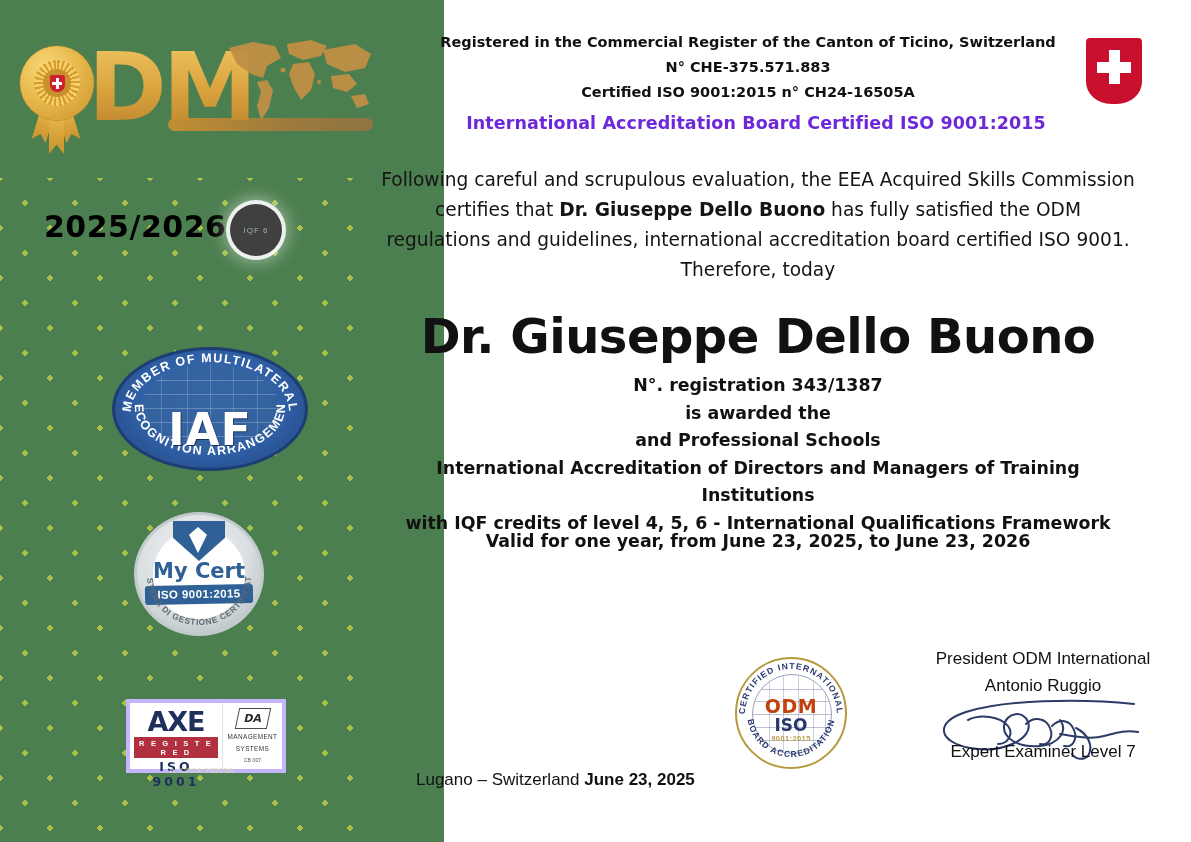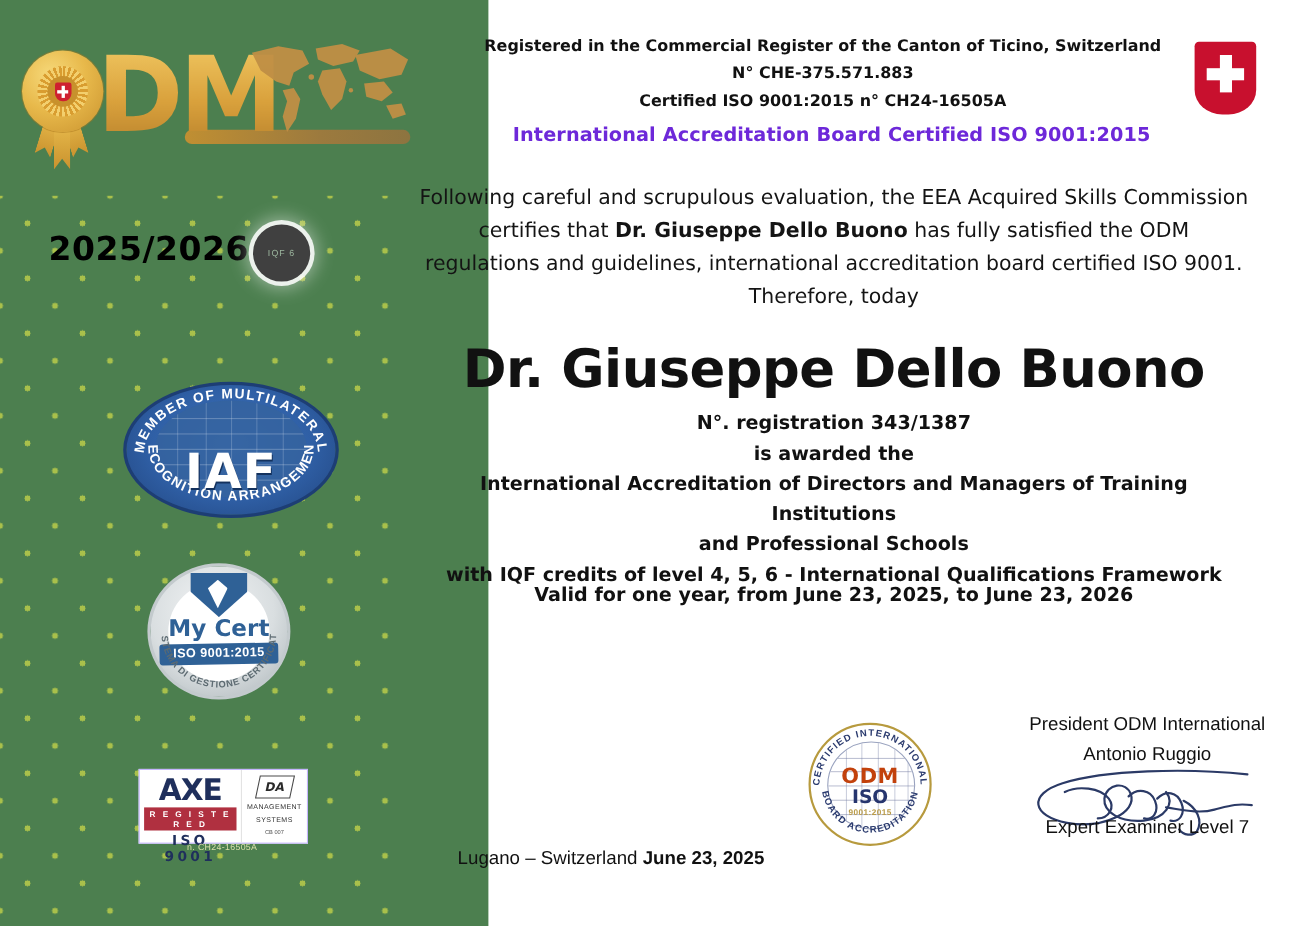--- a/index.html
+++ b/index.html
@@ -71,21 +71,21 @@
   .mc-name{position:absolute;left:0;top:44px;width:100%;text-align:center;color:#2f6196;
       font-size:21px;font-weight:700;font-family:"DejaVu Sans",sans-serif;}
   .mc-band{position:absolute;left:8px;top:70px;width:108px;height:19px;background:#2f6196;
       border-radius:3px;color:#fff;font-size:11.5px;font-weight:700;text-align:center;line-height:19px;
       letter-spacing:.4px;transform:rotate(-1deg);}
   .mc-arc{position:absolute;left:0;top:0;width:124px;height:118px;}
   .mc-arc text{fill:#5d6b72;font-size:8.4px;font-weight:700;letter-spacing:.7px;font-family:"Liberation Sans",sans-serif;}
 
   
   .axe{position:absolute;left:126px;top:699px;width:152px;height:66px;background:#fff;
-       border:1px solid #c4b5fd;display:flex;}
+       border:4px solid #c4b5fd;display:flex;}
   .axe-l{width:92px;padding:5px 4px 0;box-sizing:border-box;text-align:center;}
   .axe-word{font-size:27px;font-weight:700;color:#1f2f5c;font-family:"DejaVu Sans",sans-serif;
        letter-spacing:-1px;line-height:28px;position:relative;}
   .axe-reg{margin-top:1px;background:#b03040;color:#fff;font-size:7.5px;letter-spacing:2.2px;
        font-weight:700;padding:1.5px 0;}
   .axe-iso{font-size:12.5px;font-weight:700;color:#1f2f5c;letter-spacing:3px;margin-top:1px;
        font-family:"DejaVu Sans",sans-serif;}
   .axe-r{flex:1;border-left:1px solid #e3e3e3;text-align:center;padding-top:5px;box-sizing:border-box;}
   .da{width:30px;height:19px;margin:0 auto;border:1px solid #4a4a4a;transform:skewX(-12deg);
       font-size:11px;font-weight:700;color:#2a2a2a;line-height:19px;font-family:"DejaVu Sans",sans-serif;}
@@ -245,22 +245,22 @@
       <span>certifies that </span><b>Dr. Giuseppe Dello Buono</b><span> has fully satisfied the ODM</span><br>
       <span>regulations and guidelines, international accreditation board certified ISO 9001.</span><br>
       <span>Therefore, today</span>
     </div>
 
     <div class="bigname">Dr. Giuseppe Dello Buono</div>
 
     <div class="sub">
       <div>N°. registration 343/1387</div>
       <div>is awarded the</div>
+      <div>and Professional Schools</div>
       <div>International Accreditation of Directors and Managers of Training Institutions</div>
-      <div>and Professional Schools</div>
       <div>with IQF credits of level 4, 5, 6 - International Qualifications Framework</div>
     </div>
 
     <div class="valid">Valid for one year, from June 23, 2025, to June 23, 2026</div>
 
     <div class="seal">
       <div class="seal-ring"></div>
       <div class="seal-globe">
         <i style="top:14px"></i>
           <i style="top:26px"></i>

